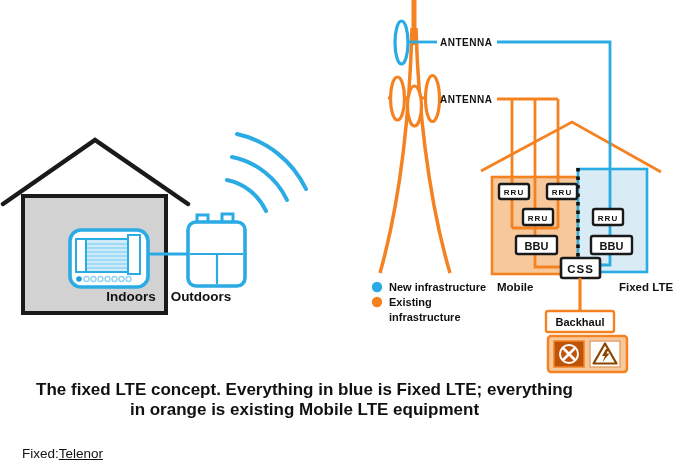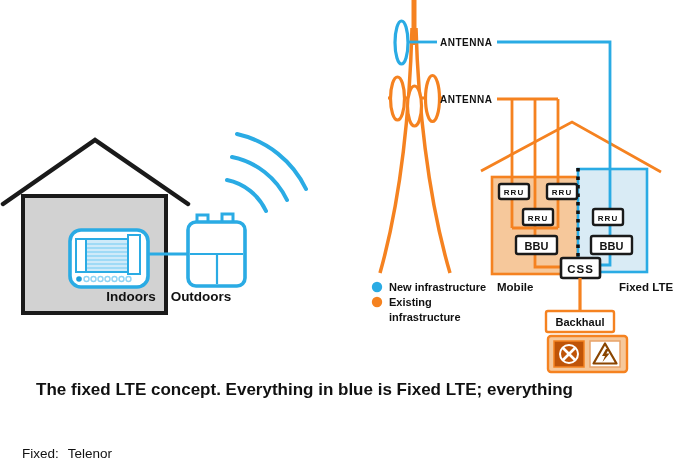--- a/index.html
+++ b/index.html
@@ -2,21 +2,21 @@
 <html><head>
 <meta charset="utf-8">
 <style>
   html,body{margin:0;padding:0;background:#fff;}
   #canvas{position:relative;width:700px;height:472px;background:#fff;overflow:hidden;
           font-family:"Liberation Sans", sans-serif;}
   svg text{font-family:"Liberation Sans", sans-serif;fill:#111;}
   .caption{position:absolute;top:380px;left:0;width:609px;text-align:center;
            font-weight:bold;font-size:17px;line-height:19.5px;color:#111;}
   .source{position:absolute;top:446px;left:22px;font-size:13.5px;color:#111;}
-  .source .val{margin-left:9px;}
+  .source .val{text-decoration:underline;}
 </style>
 </head>
 <body>
 
 <div id="canvas">
 
 <svg width="700" height="380" viewBox="0 0 700 380">
 
   <g>
     <rect x="23" y="196" width="143" height="117" fill="#d2d2d2" stroke="#1a1a1a" stroke-width="4"></rect>
@@ -147,20 +147,21 @@
     <circle cx="377" cy="302" r="5.2" fill="#f58220"></circle>
     <text x="389" y="306" font-size="11" font-weight="bold">Existing</text>
     <text x="389" y="321" font-size="11" font-weight="bold">infrastructure</text>
   </g>
 
 </svg>
 
 
 <div class="caption">
   <div>The fixed LTE concept. Everything in blue is Fixed LTE; everything</div>
+  <div>in orange is existing Mobile LTE equipment</div>
 </div>
 
 
 <div class="source">
   <span>Fixed:</span><span class="val">Telenor</span>
 </div>
 
 </div>
 
 </body></html>

